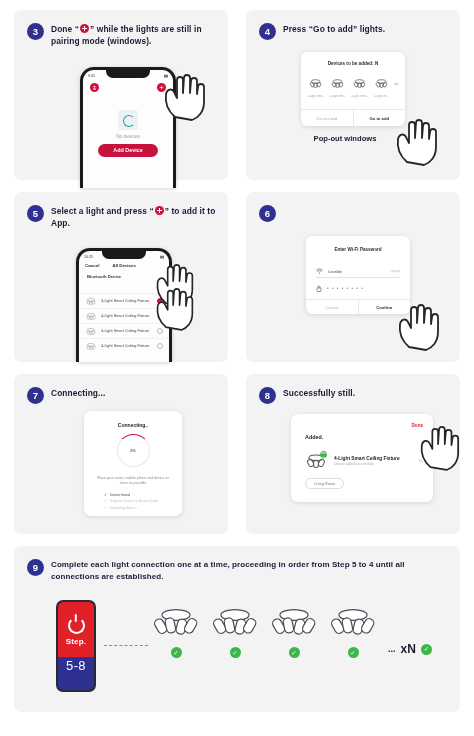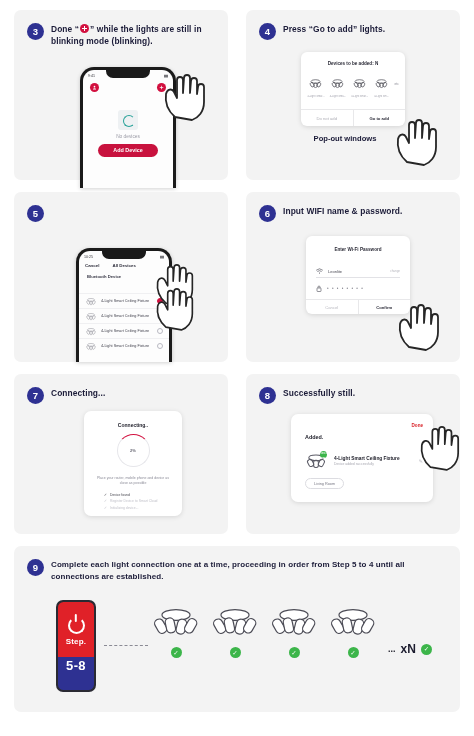--- a/index.html
+++ b/index.html
@@ -441,21 +441,21 @@
     left: 50%; transform: translateX(-50%);
     top: -5px;
     width: 2.4px; height: 8px;
     background: #ffffff;
     border-radius: 1px;
   }
   .step-lbl {
     color: #fff; font-size: 8px; font-weight: bold; letter-spacing: .2px;
   }
   .step-num {
-    color: #fff; font-size: 13px; font-weight: bold; letter-spacing: .4px;
+    color: #fff; font-size: 13px; font-weight: normal; letter-spacing: .4px;
   }
   .dots-line {
     position: absolute;
     left: 60px; top: 47px;
     width: 44px;
     border-top: 1.4px dashed #8a8a94;
   }
   .lamps {
     position: absolute;
     left: 108px; top: 8px; right: 0;
@@ -494,21 +494,21 @@
 </style>
 </head>
 <body>
 
 <div class="page">
 
   <div class="panel p3">
     <div class="step-head">
       <div class="badge">3</div>
       <div class="step-text">
-        <span>Done “</span><span class="plus-ico"></span><span>” while the lights are still in blinking mode (blinking).</span>
+        <span>Done “</span><span class="plus-ico"></span><span>” while the lights are still in pairing mode (windows).</span>
       </div>
     </div>
 
     <div class="phone ph3">
       <div class="phone-screen">
         <div class="notch"></div>
         <div class="statusbar">
           <span>9:41</span>
           <span>▮▮</span>
         </div>
@@ -599,20 +599,23 @@
     <div class="hand" style="left:148px; top:105px;">
       <svg width="46" height="52" viewBox="0 0 46 52">
         <path d="M13 47 C5 40 3 31 4 24 C5 19 10 18 12 22 L15 28 L15 10 C15 6 21 6 21 10 L21 23 L22 8 C22 4 28 4 28 8 L28 23 L29 11 C29 7 35 7 35 11 L35 24 L36 17 C36 13 42 13 42 17 L42 32 C42 42 36 48 30 50 Z" fill="#ffffff" stroke="#262626" stroke-width="1.8" stroke-linejoin="round"></path>
       </svg>
     </div>
   </div>
 
   <div class="panel p5">
     <div class="step-head">
       <div class="badge">5</div>
+      <div class="step-text">
+        <span>Select a light and press “</span><span class="plus-ico"></span><span>” to add it to App.</span>
+      </div>
     </div>
 
     <div class="phone ph5" style="left:62px; top:56px; width:96px; height:114px;">
       <div class="phone-screen">
         <div class="notch"></div>
         <div class="statusbar">
           <span>10:25</span>
           <span>▮▮</span>
         </div>
         <div class="ph5-nav">
@@ -677,21 +680,20 @@
     <div class="hand" style="left:140px; top:92px;">
       <svg width="42" height="48" viewBox="0 0 46 52">
         <path d="M13 47 C5 40 3 31 4 24 C5 19 10 18 12 22 L15 28 L15 10 C15 6 21 6 21 10 L21 23 L22 8 C22 4 28 4 28 8 L28 23 L29 11 C29 7 35 7 35 11 L35 24 L36 17 C36 13 42 13 42 17 L42 32 C42 42 36 48 30 50 Z" fill="#ffffff" stroke="#262626" stroke-width="1.8" stroke-linejoin="round"></path>
       </svg>
     </div>
   </div>
 
   <div class="panel p6">
     <div class="step-head">
       <div class="badge">6</div>
-      <div class="step-text">Input WIFI name &amp; password.</div>
     </div>
 
     <div class="wificard">
       <div class="wifi-title">Enter Wi-Fi Password</div>
       <div class="wifi-field f1">
         <svg width="7" height="6" viewBox="0 0 14 12">
             <path d="M1 4 A9 9 0 0 1 13 4" fill="none" stroke="#4a4a55" stroke-width="1.3" stroke-linecap="round"></path>
             <path d="M3.4 6.6 A5.6 5.6 0 0 1 10.6 6.6" fill="none" stroke="#4a4a55" stroke-width="1.3" stroke-linecap="round"></path>
             <circle cx="7" cy="10" r="1.2" fill="#4a4a55"></circle>
           </svg>

